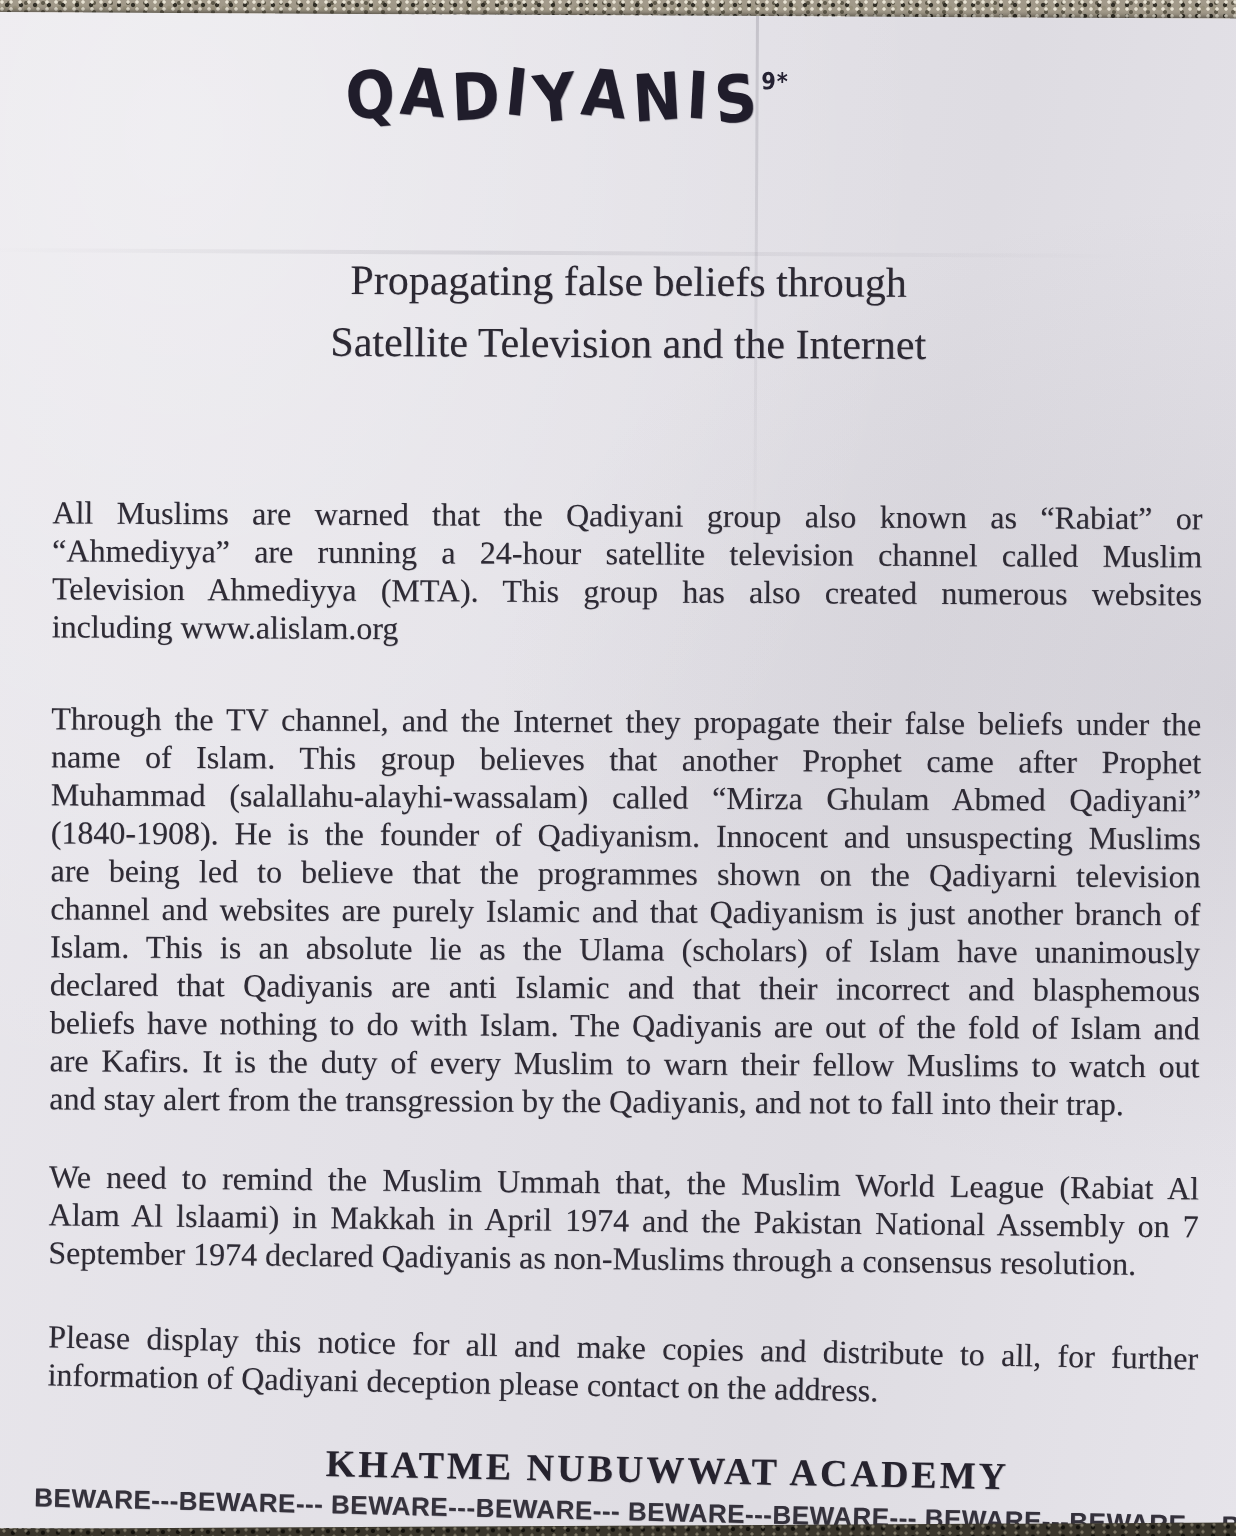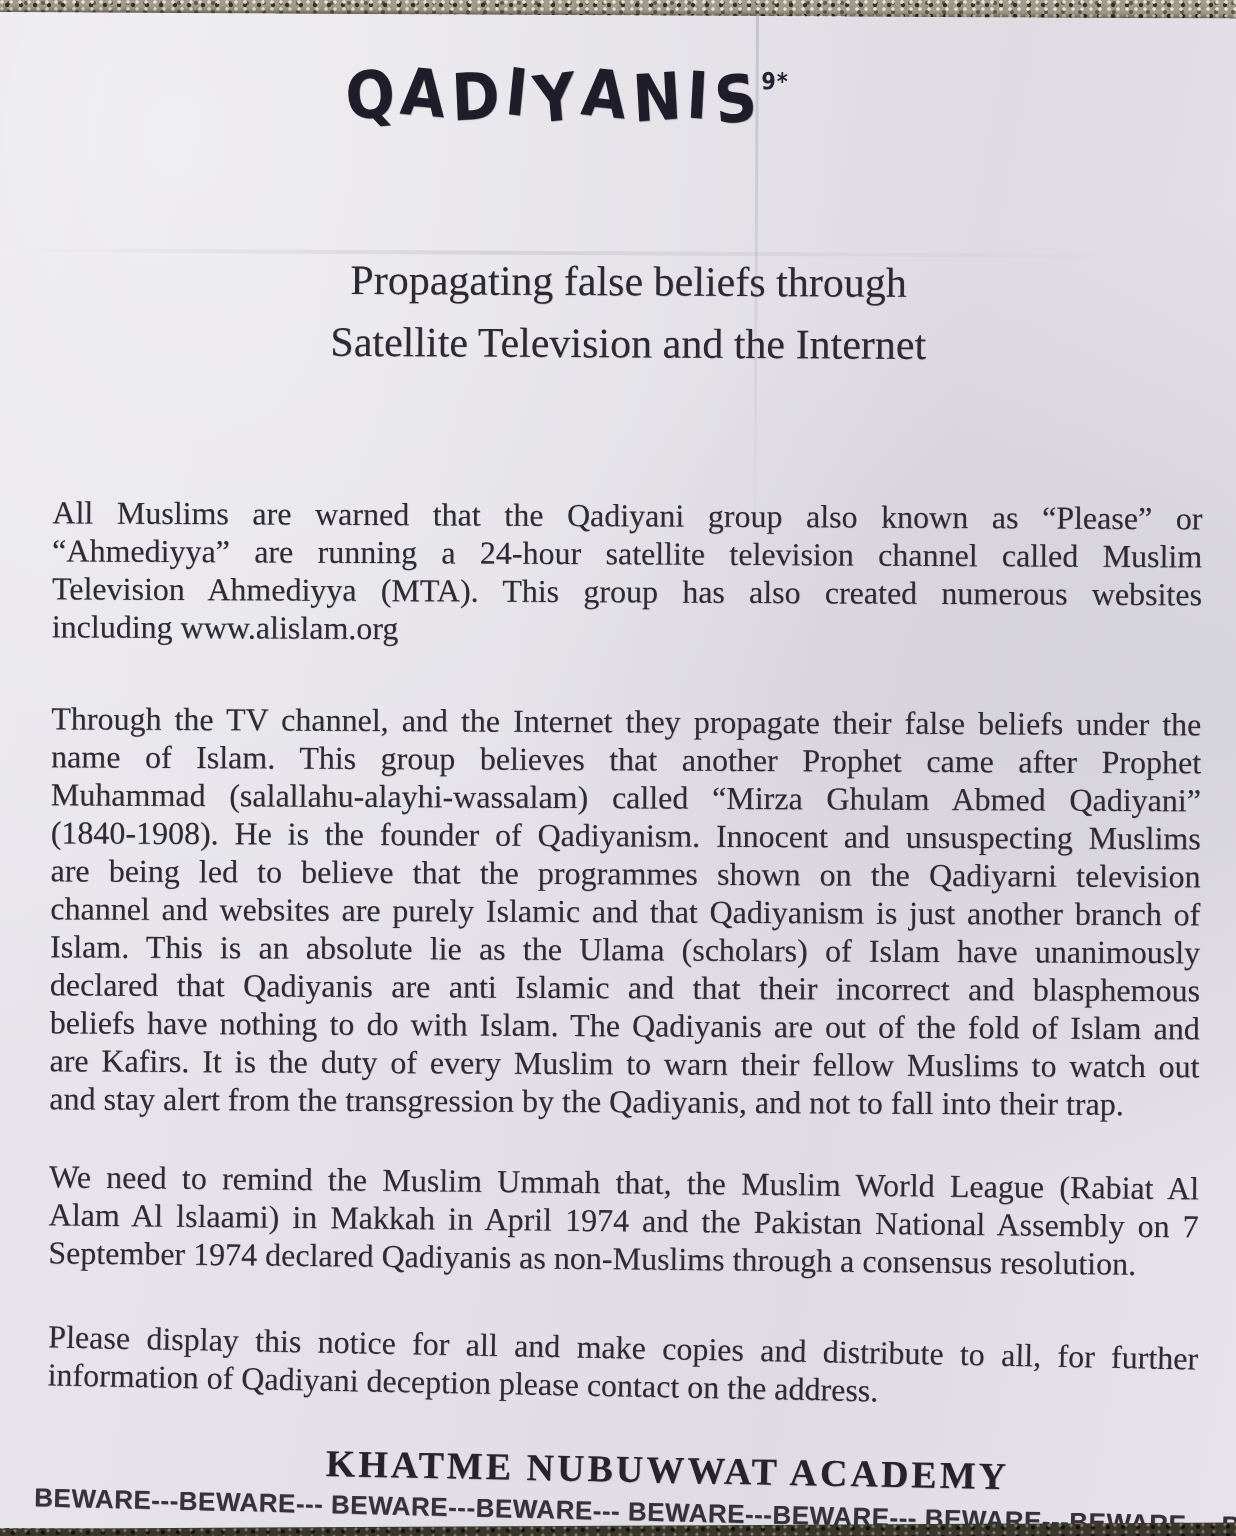--- a/index.html
+++ b/index.html
@@ -105,21 +105,21 @@
       <span class="title-word"><span style="transform: rotate(-5deg) translateY(0px);">Q</span><span style="transform: rotate(4deg) translateY(-2px);">A</span><span style="transform: rotate(-3deg) translateY(1px);">D</span><span style="transform: rotate(6deg) translateY(-3px);">I</span><span style="transform: rotate(-6deg) translateY(2px);">Y</span><span style="transform: rotate(5deg) translateY(-2px);">A</span><span style="transform: rotate(-4deg) translateY(1px);">N</span><span style="transform: rotate(3deg) translateY(-1px);">I</span><span style="transform: rotate(-6deg) translateY(2px);">S</span></span><span class="title-sup">9*</span>
     </div>
 
     <div class="subtitle">
       <div>Propagating false beliefs through</div>
       <div>Satellite Television and the Internet</div>
     </div>
 
     <div class="paragraphs">
         <div class="para" style="margin-top: 122px;">
-          <div class="line"><span>All Muslims are warned that the </span><span class="b">Qadiyani</span><span> group also known as </span><span class="b">“Please”</span><span> or</span></div>
+          <div class="line"><span>All Muslims are warned that the </span><span class="b">Qadiyani</span><span> group also known as </span><span class="b">“Rabiat”</span><span> or</span></div>
           <div class="line"><span class="b">“Ahmediyya”</span><span> are running a 24-hour satellite television channel called Muslim</span></div>
           <div class="line">Television Ahmediyya (MTA). This group has also created numerous websites</div>
           <div class="line lastline">including www.alislam.org</div>
         </div>
         <div class="para" style="margin-top: 54px;">
           <div class="line">Through the TV channel, and the Internet they propagate their false beliefs under the</div>
           <div class="line">name of Islam. This group believes that another Prophet came after Prophet</div>
           <div class="line">Muhammad (salallahu-alayhi-wassalam) called “Mirza Ghulam Abmed Qadiyani”</div>
           <div class="line">(1840-1908). He is the founder of Qadiyanism. Innocent and unsuspecting Muslims</div>
           <div class="line">are being led to believe that the programmes shown on the Qadiyarni television</div>

